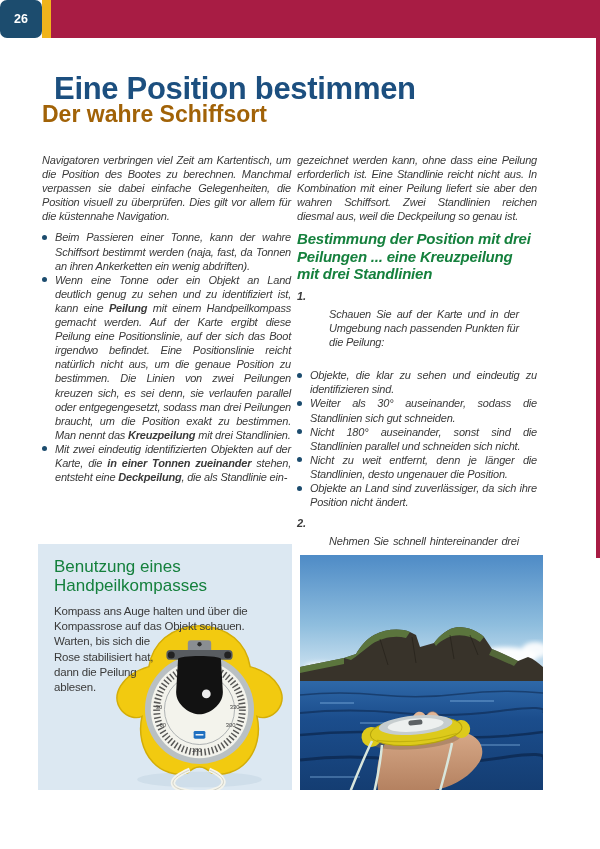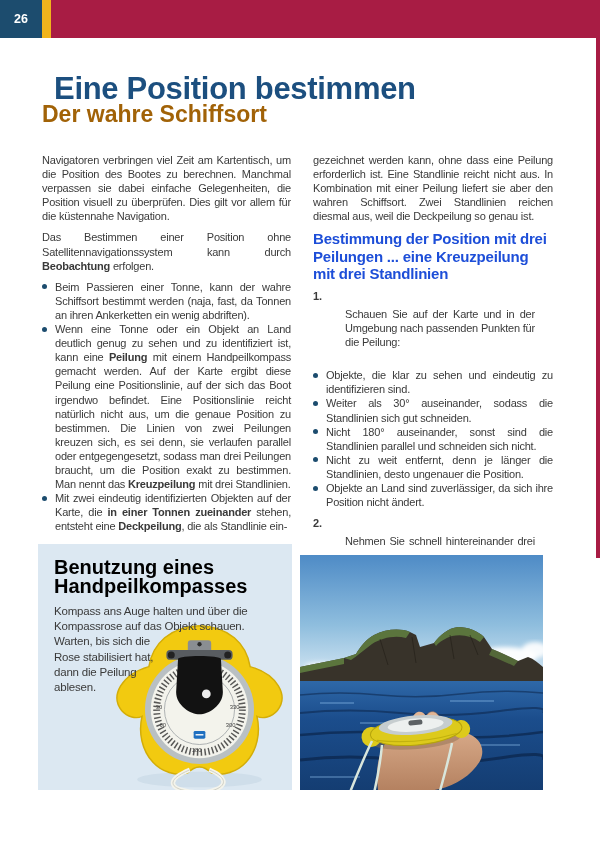--- a/index.html
+++ b/index.html
@@ -2,54 +2,54 @@
 <html lang="de"><head>
 <meta charset="utf-8">
 <style>
   html,body{margin:0;padding:0;background:#ffffff;}
   .page{position:relative;width:600px;height:849px;background:#ffffff;overflow:hidden;
         font-family:"Liberation Sans",sans-serif;color:#3a3a3a;}
 
   
   .topbar{position:absolute;top:0;left:0;width:600px;height:38px;display:flex;}
   .pagenum-box{width:42px;height:38px;background:#1c4c6e;color:#fff;display:flex;
-               align-items:center;justify-content:center;font-size:12.5px;font-weight:bold;}
+               align-items:center;justify-content:center;font-size:12.5px;font-weight:bold;border-radius:7px;}
   .yellow-strip{width:9px;height:38px;background:#f0b41c;}
   .red-band{flex:1;height:38px;background:#a81c44;}
   .red-edge{position:absolute;top:38px;right:0;width:4px;height:520px;background:#a81c44;}
 
   
   h1.title{position:absolute;left:42px;top:60px;margin:12px;font-size:31px;line-height:34px;
            color:#1c4f7f;letter-spacing:-0.3px;font-weight:bold;}
   h2.subtitle{position:absolute;left:42px;top:101px;margin:0;font-size:23px;line-height:26px;
            color:#a16207;font-weight:bold;}
 
   
   .columns{position:absolute;left:42px;top:153px;width:511px;height:393px;display:grid;
-           grid-template-columns:249px 240px;column-gap:22px;overflow:hidden;}
+           grid-template-columns:249px 240px;column-gap:6px;overflow:hidden;font-style:italic;}
   .col{font-size:11px;line-height:14.1px;letter-spacing:-0.2px;text-align:justify;
        hyphens:auto;-webkit-hyphens:auto;}
   .col p{margin:0 0 7px 0;}
   .bullet-item{display:flex;justify-content:flex-end;}
   .bullet-item .dot{flex:0 0 auto;width:5px;height:5px;border-radius:50%;background:#1c4c6e;
                     margin:4.5px 8px 0 0;}
   .bullet-item p{margin:0;flex:1;}
-  h3.red-heading{margin:5px 0 6px 0;font-size:15px;line-height:17.5px;color:#1d4ed8;
+  h3.red-heading{margin:5px 0 6px 0;font-size:15px;line-height:17.5px;color:#15803d;
                  text-align:left;font-weight:bold;letter-spacing:-0.2px;}
   .step{display:flex;margin:0 0 7px 0;}
   .step.tight{margin-bottom:1px;}
   .step .num{flex:0 0 14px;font-weight:bold;}
   .step p{margin:18px;flex:1;}
   .criteria{margin-bottom:7px;}
 
   
   .info-box{position:absolute;left:38px;top:544px;width:254px;height:246px;background:#dce8f2;
             padding:14px 16px;box-sizing:border-box;overflow:hidden;}
-  .info-box h3{margin:0 0 9px 0;font-size:20px;line-height:18.5px;color:#000000;
-               font-weight:bold;width:175px;}
+  .info-box h3{margin:0 0 9px 0;font-size:17px;line-height:18.5px;color:#15803d;
+               font-weight:normal;width:175px;}
   .info-box p{margin:0;font-size:11.5px;line-height:15.2px;letter-spacing:-0.2px;}
   .compass-float{float:right;width:128px;height:186px;shape-outside:inset(34px 0 0 0);
                  margin:-4px -6px 0 0;}
   .compass-float svg{display:block;margin-left:-52px;margin-top:16px;overflow:visible;}
 
   
   .sea-photo{position:absolute;left:300px;top:555px;width:243px;height:235px;margin:0;
              overflow:hidden;}
   .sea-photo svg{display:block;}
 </style>
@@ -66,21 +66,20 @@
     <div class="red-band"></div>
   </header>
   <div class="red-edge"></div>
 
   <h1 class="title">Eine Position bestimmen</h1>
   <h2 class="subtitle">Der wahre Schiffsort</h2>
 
   <div class="columns">
     <section class="col">
       <p>Navigatoren verbringen viel Zeit am Kartentisch, um die Position des Bootes zu berechnen. Manchmal verpassen sie dabei einfache Gelegenheiten, die Position visuell zu überprüfen. Dies gilt vor allem für die küstennahe Navigation.</p>
-      <p>Das Bestimmen einer Position ohne Satellitennavigationssystem kann durch <b>Beobachtung</b> erfolgen.</p>
       <div class="bullets">
         <div class="bullet-item">
           <span class="dot"></span>
           <p>Beim Passieren einer Tonne, kann der wahre Schiffsort bestimmt werden (naja, fast, da Tonnen an ihren Ankerketten ein wenig abdriften).</p>
         </div>
         <div class="bullet-item">
           <span class="dot"></span>
           <p>Wenn eine Tonne oder ein Objekt an Land deutlich genug zu sehen und zu identifiziert ist, kann eine <b>Peilung</b> mit einem Handpeilkompass gemacht werden. Auf der Karte ergibt diese Peilung eine Positionslinie, auf der sich das Boot irgendwo befindet. Eine Positionslinie reicht natürlich nicht aus, um die genaue Position zu bestimmen. Die Linien von zwei Peilungen kreuzen sich, es sei denn, sie verlaufen parallel oder entgegengesetzt, sodass man drei Peilungen braucht, um die Position exakt zu bestimmen. Man nennt das <b>Kreuzpeilung</b> mit drei Standlinien.</p>
         </div>
         <div class="bullet-item">

